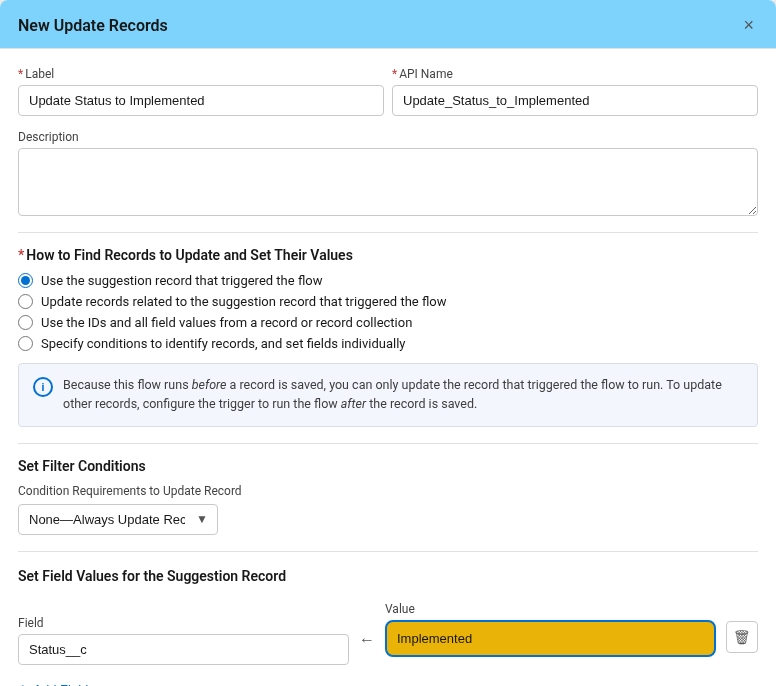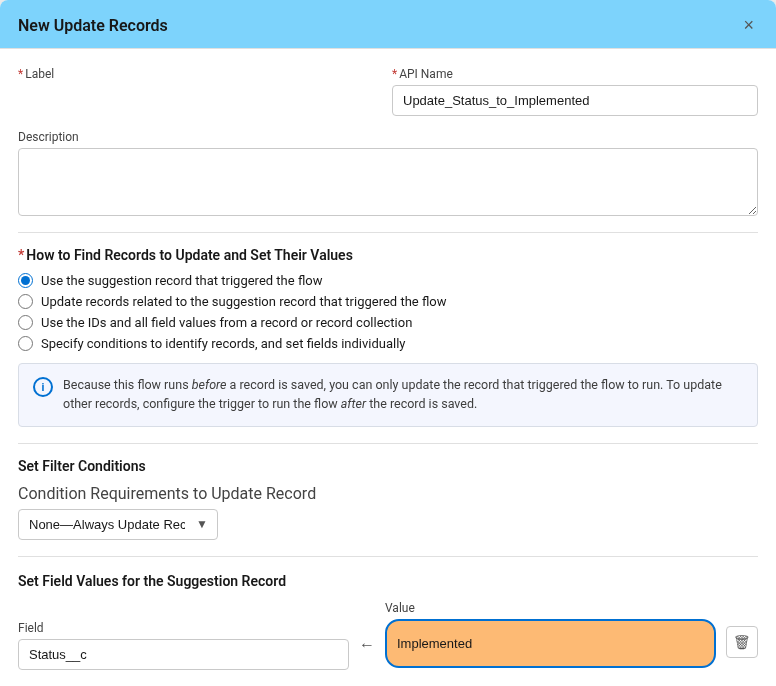--- a/index.html
+++ b/index.html
@@ -149,21 +149,21 @@
     }
     .info-text {
       font-size: 12.5px;
       color: #3e3e3e;
       line-height: 1.5;
     }
     .info-text em {
       font-style: italic;
     }
     .subsection-label {
-      font-size: 16px;
+      font-size: 12px;
       color: #444;
       margin-bottom: 6px;
     }
     .select-wrapper {
       position: relative;
       display: inline-block;
       width: 200px;
     }
     .select-field {
       appearance: none;
@@ -216,25 +216,25 @@
       flex-direction: column;
       flex: 1;
     }
     .value-col-label {
       font-size: 12px;
       color: #444;
       margin-bottom: 4px;
     }
     .value-input {
       border: 2px solid #0070d2;
-      border-radius: 14px;
-      padding: 15px 10px;
-      font-size: 13px;
-      color: #181818;
-      background: #fdba74;
+      border-radius: 8px;
+      padding: 9px 10px;
+      font-size: 13px;
+      color: #181818;
+      background: #eab308;
       outline: none;
       width: 100%;
     }
     .delete-btn {
       background: #fff;
       border: 1px solid #c9c9c9;
       border-radius: 4px;
       width: 32px;
       height: 32px;
       display: flex;
@@ -270,20 +270,21 @@
     <span class="modal-title">New Update Records</span>
     <button class="close-btn">×</button>
   </div>
   <div class="modal-body">
 
     <div class="form-row">
       <div class="form-group">
         <label class="form-label">
           <span class="required-star">*</span><span>Label</span>
         </label>
+        <input class="form-input" type="text" value="Update Status to Implemented" style="">
       </div>
       <div class="form-group">
         <label class="form-label">
           <span class="required-star">*</span><span>API Name</span>
         </label>
         <input class="form-input" type="text" value="Update_Status_to_Implemented" style="">
       </div>
     </div>
 
     <div class="form-group" style="margin-bottom:14px;">

